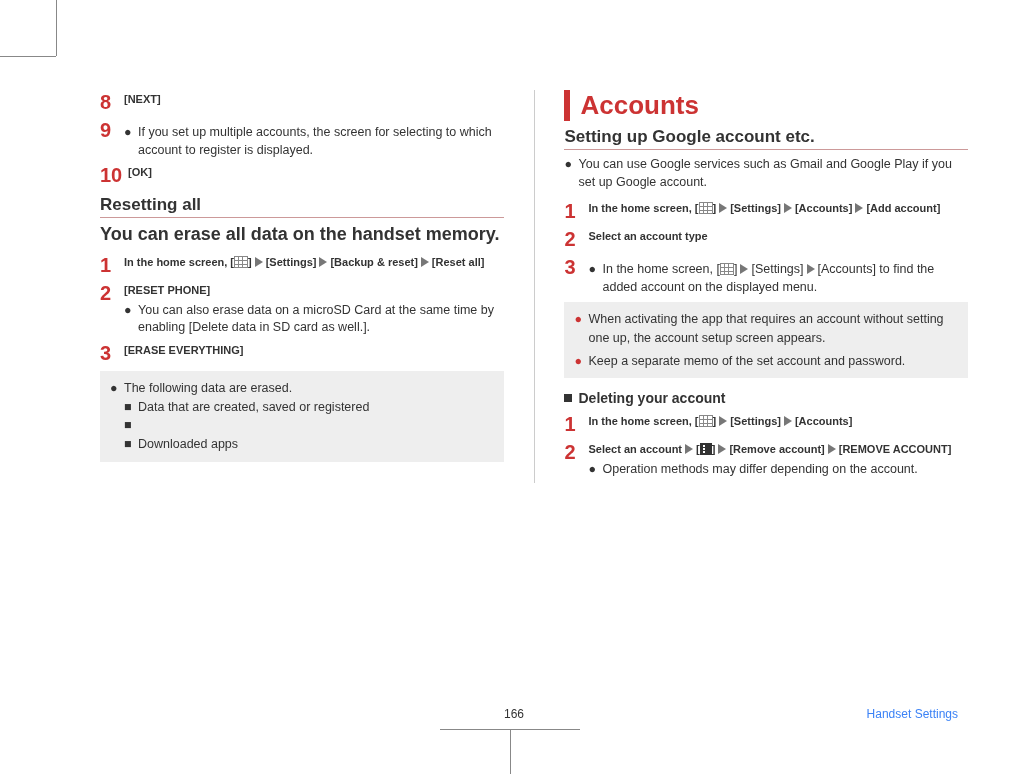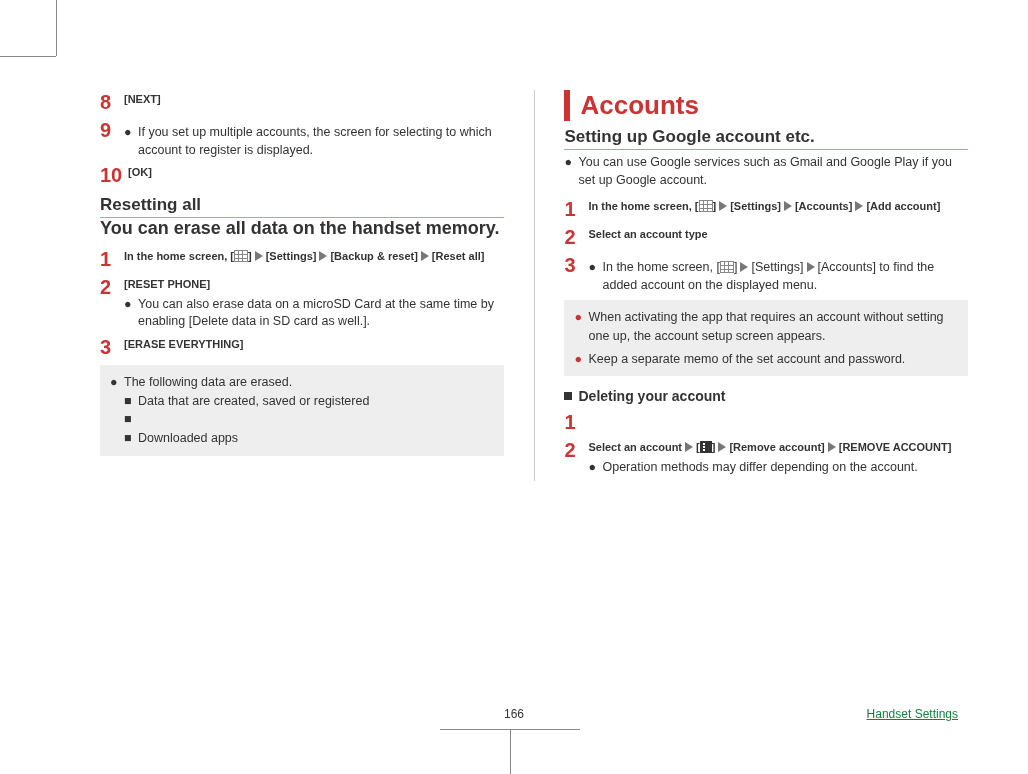--- a/index.html
+++ b/index.html
@@ -55,20 +55,21 @@
   .sub-bullet .dot {
     width: 14px;
     flex-shrink: 0;
   }
   .h2 {
     font-weight: bold;
     font-size: 17px;
     border-bottom: 1px solid #c99;
     padding-bottom: 2px;
     margin-top: 8px;
+    margin-bottom: 6px;
   }
   .intro-bold {
     font-weight: bold;
     font-size: 18px;
     margin-bottom: 8px;
   }
   .grey-box {
     background: #eee;
     padding: 8px 10px;
     margin-top: 6px;
@@ -142,21 +143,21 @@
     position: absolute;
     bottom: 60px;
     left: 0;
     width: 100%;
     display: flex;
     justify-content: center;
     align-items: center;
     font-size: 12px;
   }
   .footer .pnum { position: absolute; left: 50%; transform: translateX(-50%); }
-  .footer .ftxt { position: absolute; right: 70px; color: #15803d; text-decoration: underline; }
+  .footer .ftxt { position: absolute; right: 70px; color: #3b82f6; }
   .crop-line-h { position:absolute; height:1px; background:#888; }
   .crop-line-v { position:absolute; width:1px; background:#888; }
 </style>
 </head>
 <body>
 
 <div class="crop-line-v" style="top:0;left:56px;height:56px"></div>
 <div class="crop-line-h" style="top:56px;left:0;width:56px"></div>
 <div class="crop-line-v" style="bottom:0;left:510px;height:44px"></div>
 <div class="crop-line-h" style="bottom:44px;left:440px;width:140px"></div>
@@ -289,20 +290,25 @@
           <div>Keep a separate memo of the set account and password.</div>
         </div>
     </div>
 
     <div class="subhead">
       <span class="sq-bullet"></span><span>Deleting your account</span>
     </div>
 
     <div class="step">
       <div class="step-num">1</div>
+      <div class="step-body">
+        <div class="step-title">
+          <span>In the home screen, [</span><span class="icon-grid"></span>]<span class="tri"></span><span>[Settings]</span><span class="tri"></span><span>[Accounts]</span>
+        </div>
+      </div>
     </div>
 
     <div class="step">
       <div class="step-num">2</div>
       <div class="step-body">
         <div class="step-title">
           <span>Select an account</span><span class="tri"></span><span>[</span><span class="icon-menu"></span><span>]</span><span class="tri"></span><span>[Remove account]</span><span class="tri"></span><span>[REMOVE ACCOUNT]</span>
         </div>
         <div class="sub-bullet">
           <div class="dot">●</div>

